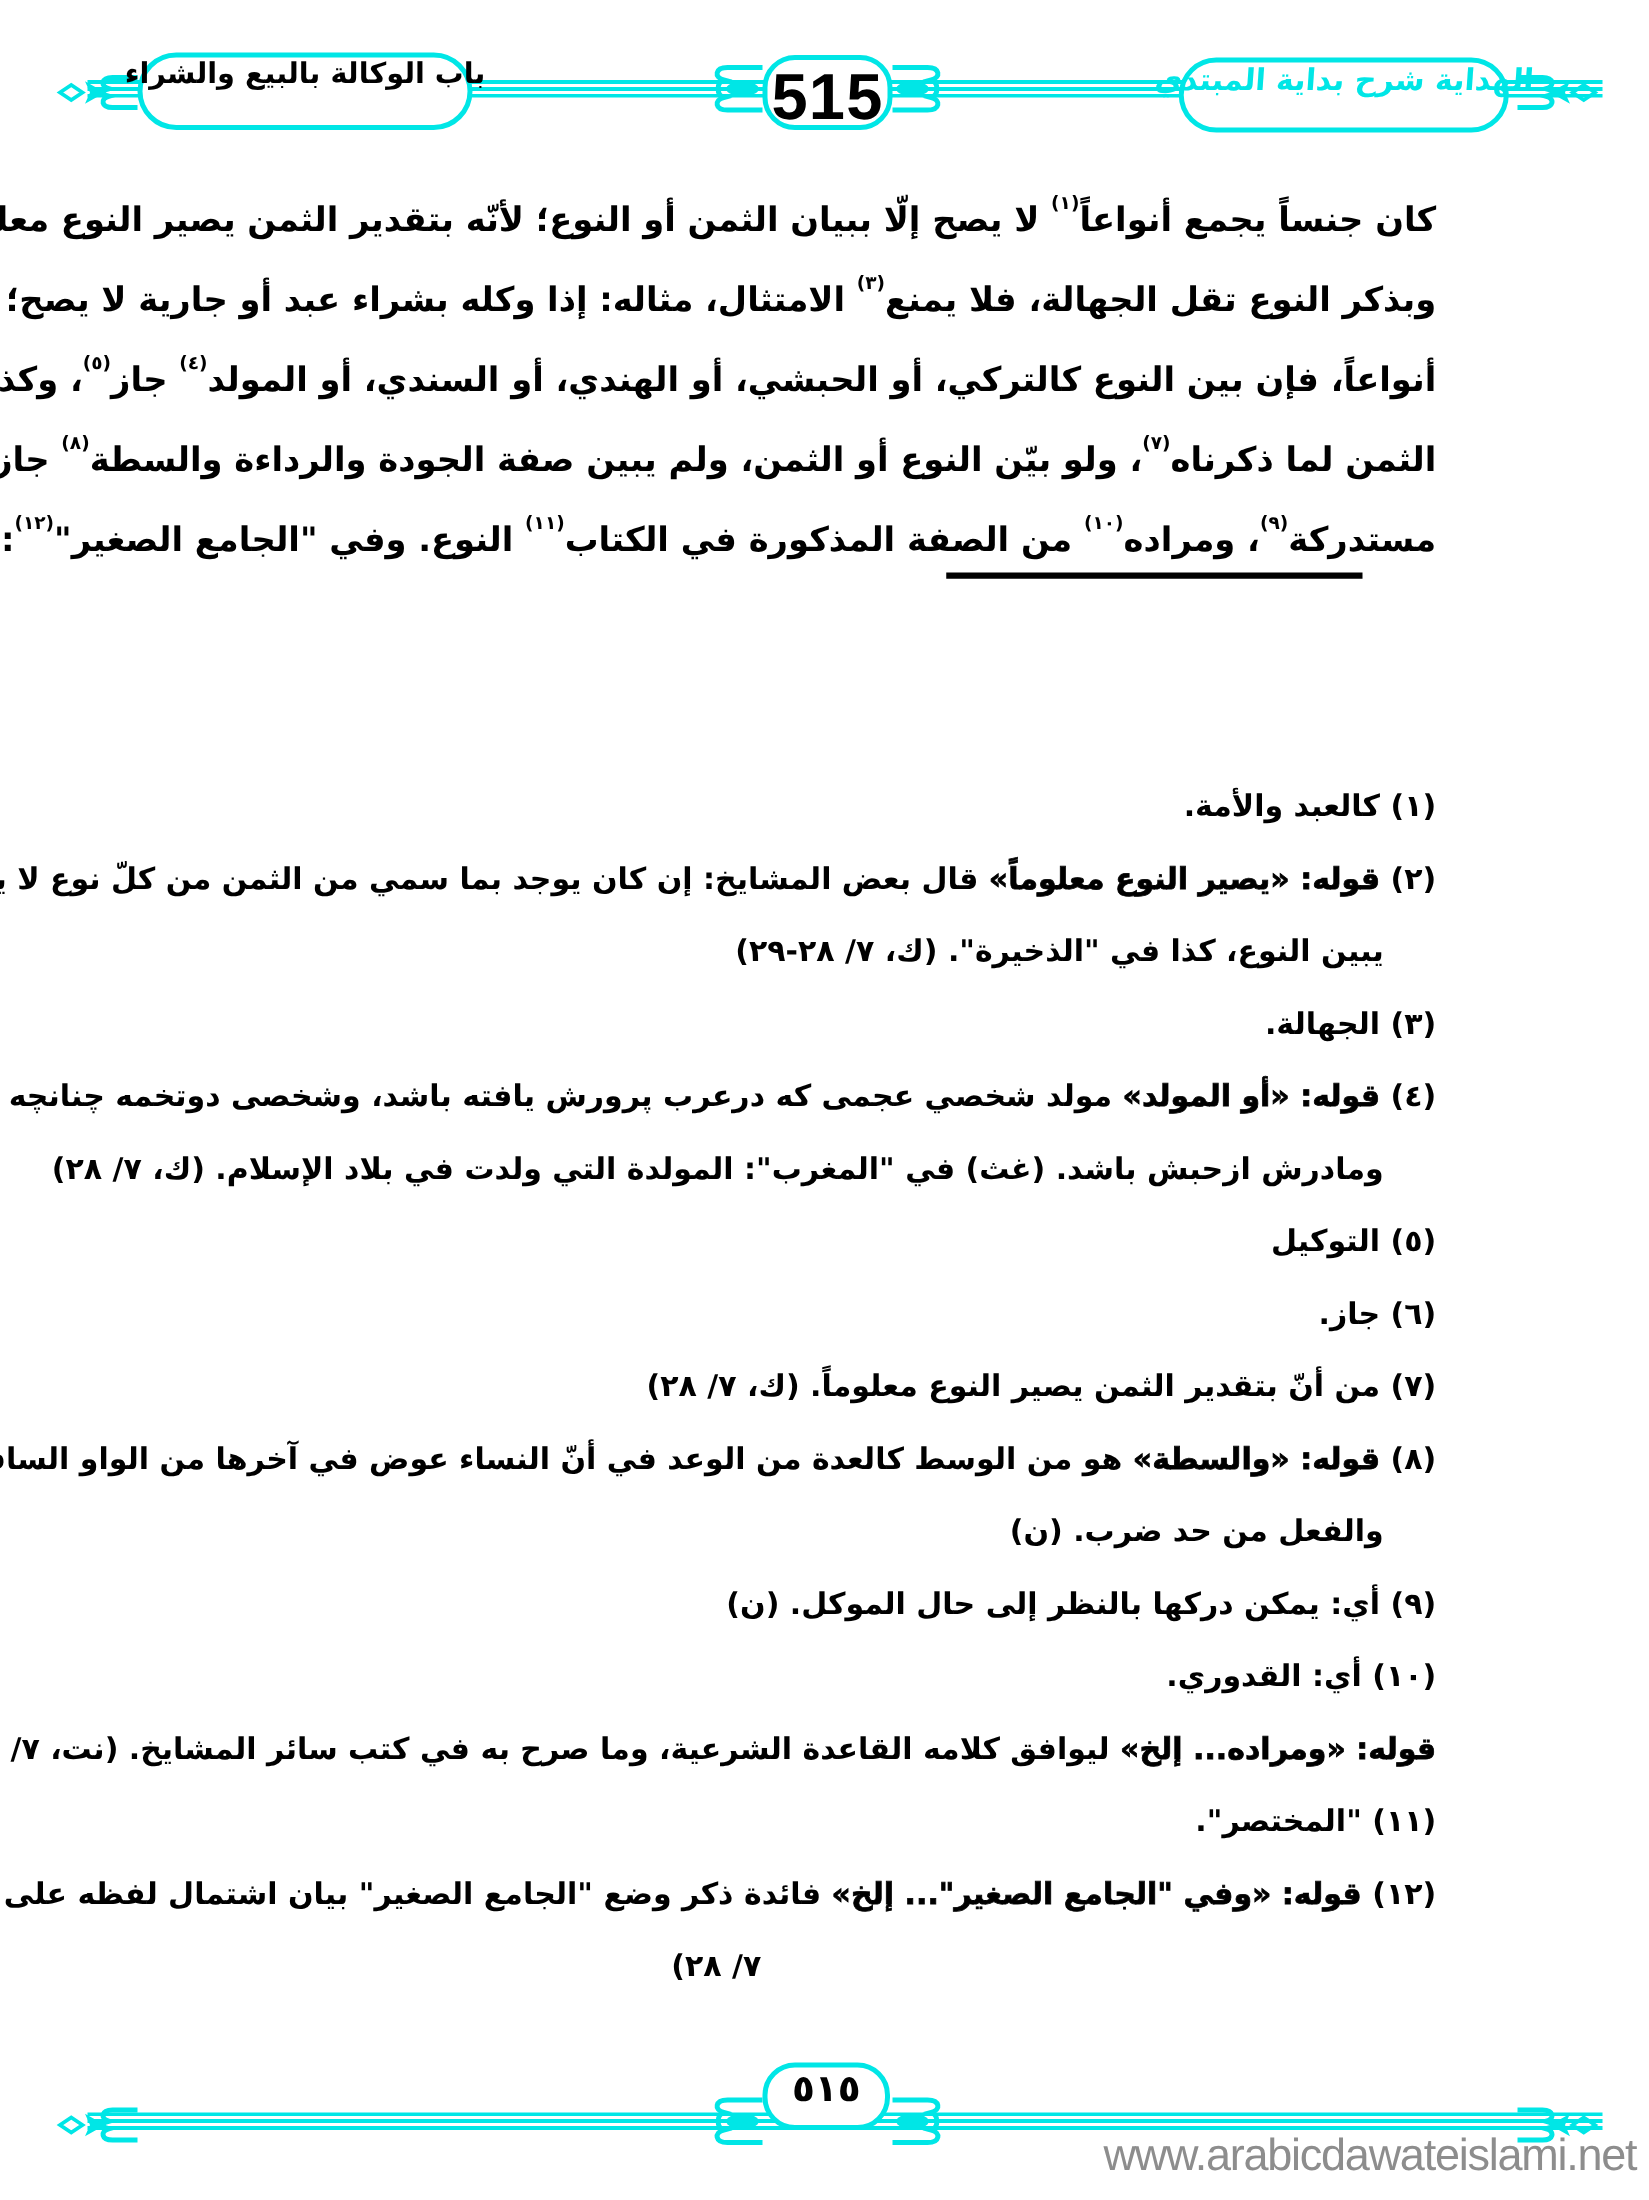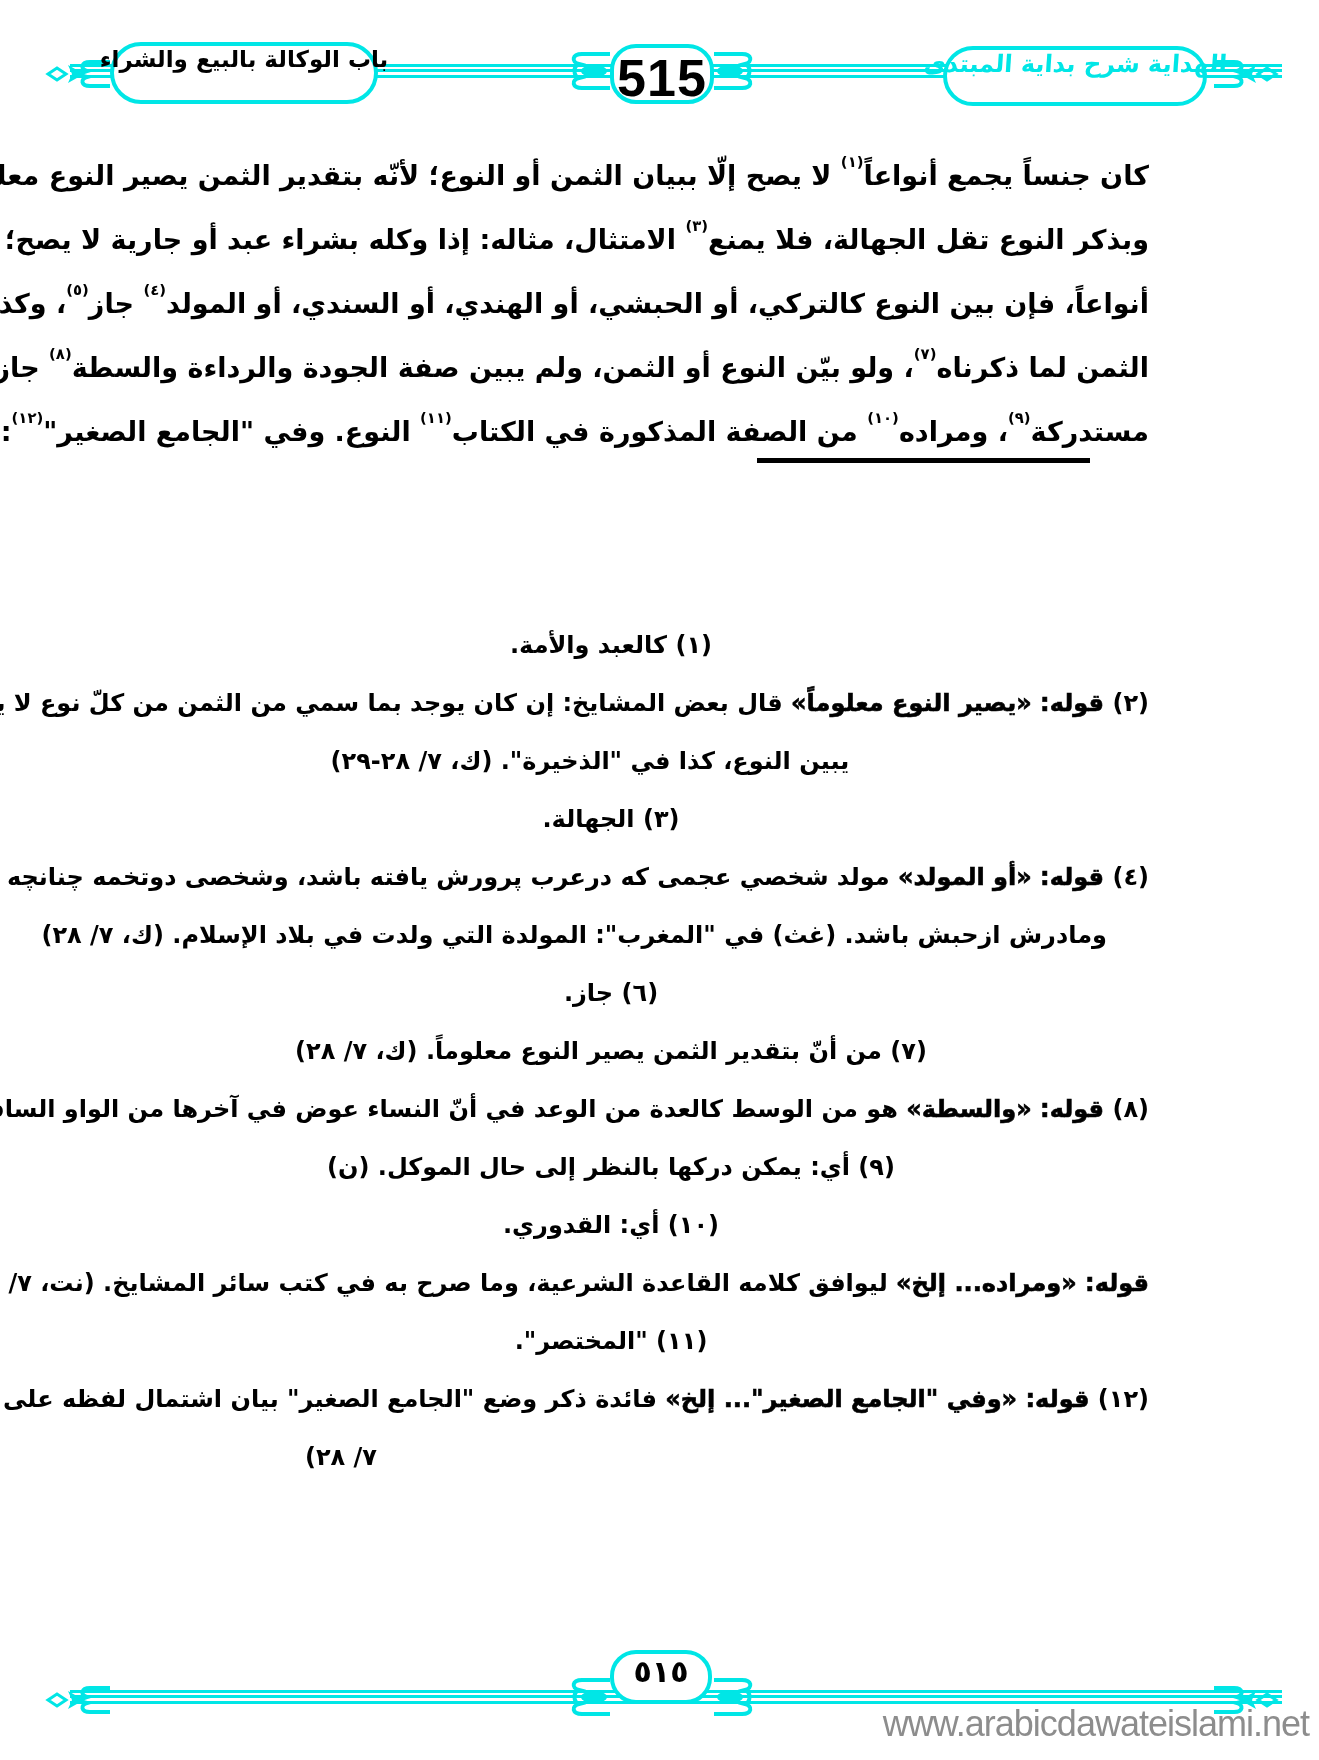--- a/index.html
+++ b/index.html
@@ -68,21 +68,21 @@
   }
   
   .footnotes{
     position:absolute;
     top:616px;left:73px;width:1076px;
     direction:rtl;
   }
   .fn-line{
     height:58px;line-height:58px;
     font-size:24px;font-weight:bold;
-    text-align:center;
+    text-align:right;
     white-space:nowrap;
   }
   .fn-line.jl{text-align:justify;text-align-last:justify;}
   .fn-line.cont{padding-right:42px;}
   .fn-line.deep{padding-right:540px;}
   .seg-b{-webkit-text-stroke:0.6px #000;}
   
   .watermark{
     position:absolute;
     top:1703px;right:10px;
@@ -143,23 +143,25 @@
 
   <div class="fn-sep"></div>
 
   <div class="footnotes" dir="rtl">
     <div class="fn-line"><span>(١) كالعبد والأمة.</span></div>
     <div class="fn-line jl"><span>(٢) </span><span class="seg-b">قوله: «يصير النوع معلوماً»</span><span> قال بعض المشايخ: إن كان يوجد بما سمي من الثمن من كلّ نوع لا يصحّ بيان الثمن ما لم</span></div>
     <div class="fn-line cont"><span>يبين النوع، كذا في "الذخيرة". (ك، ٧/ ٢٨-٢٩)</span></div>
     <div class="fn-line"><span>(٣) الجهالة.</span></div>
     <div class="fn-line jl"><span>(٤) </span><span class="seg-b">قوله: «أو المولد»</span><span> مولد شخصي عجمى كه درعرب پرورش يافته باشد، وشخصى دوتخمه چنانچه پدرش ازهند،</span></div>
     <div class="fn-line cont"><span>ومادرش ازحبش باشد. (غث) في "المغرب": المولدة التي ولدت في بلاد الإسلام. (ك، ٧/ ٢٨)</span></div>
+    <div class="fn-line"><span>(٥) التوكيل</span></div>
     <div class="fn-line"><span>(٦) جاز.</span></div>
     <div class="fn-line"><span>(٧) من أنّ بتقدير الثمن يصير النوع معلوماً. (ك، ٧/ ٢٨)</span></div>
     <div class="fn-line jl"><span>(٨) </span><span class="seg-b">قوله: «والسطة»</span><span> هو من الوسط كالعدة من الوعد في أنّ النساء عوض في آخرها من الواو الساقطة من أولها في المصدر،</span></div>
+    <div class="fn-line cont"><span>والفعل من حد ضرب. (ن)</span></div>
     <div class="fn-line"><span>(٩) أي: يمكن دركها بالنظر إلى حال الموكل. (ن)</span></div>
     <div class="fn-line"><span>(١٠) أي: القدوري.</span></div>
     <div class="fn-line"><span class="seg-b">قوله: «ومراده... إلخ»</span><span> ليوافق كلامه القاعدة الشرعية، وما صرح به في كتب سائر المشايخ. (نت، ٧/ ٢٨)</span></div>
     <div class="fn-line"><span>(١١) "المختصر".</span></div>
     <div class="fn-line jl"><span>(١٢) </span><span class="seg-b">قوله: «وفي "الجامع الصغير"... إلخ»</span><span> فائدة ذكر وضع "الجامع الصغير" بيان اشتمال لفظه على أجناس مختلفة. (ع،</span></div>
     <div class="fn-line cont deep"><span>٧/ ٢٨)</span></div>
   </div>
 
   <div>
     <div class="rule" style="top:1690px;left:70px;width:1212px;"></div>

